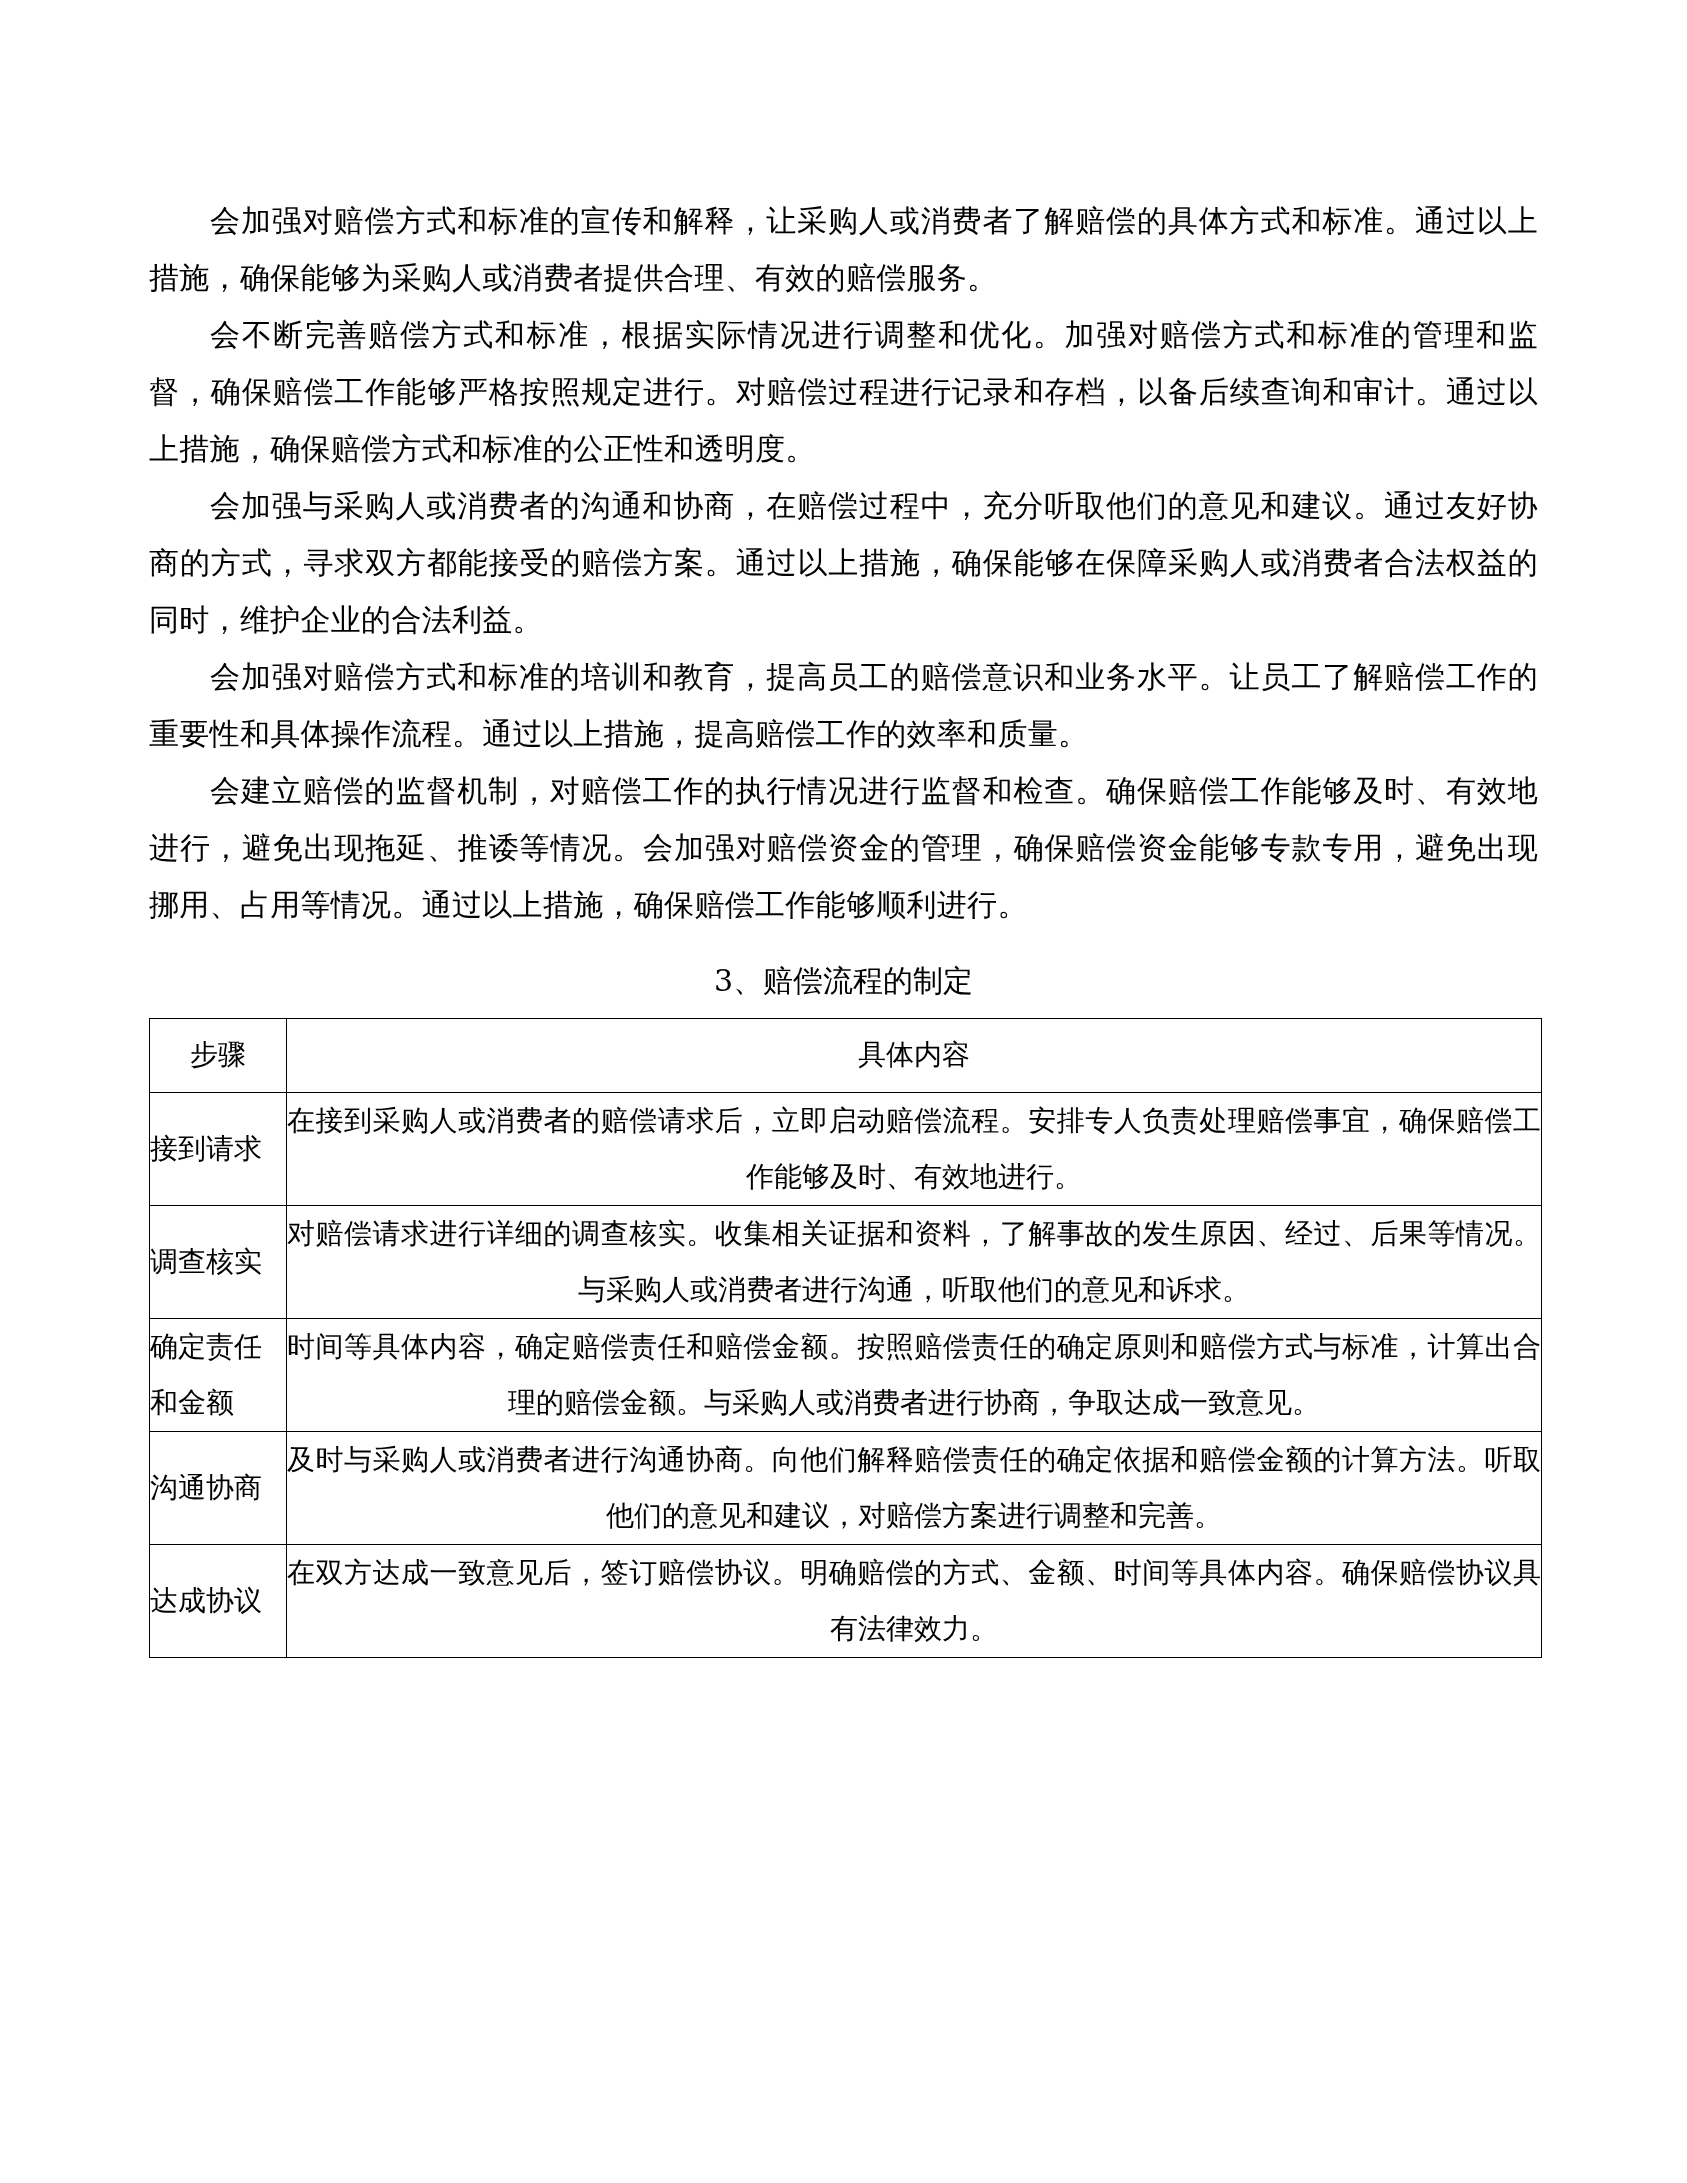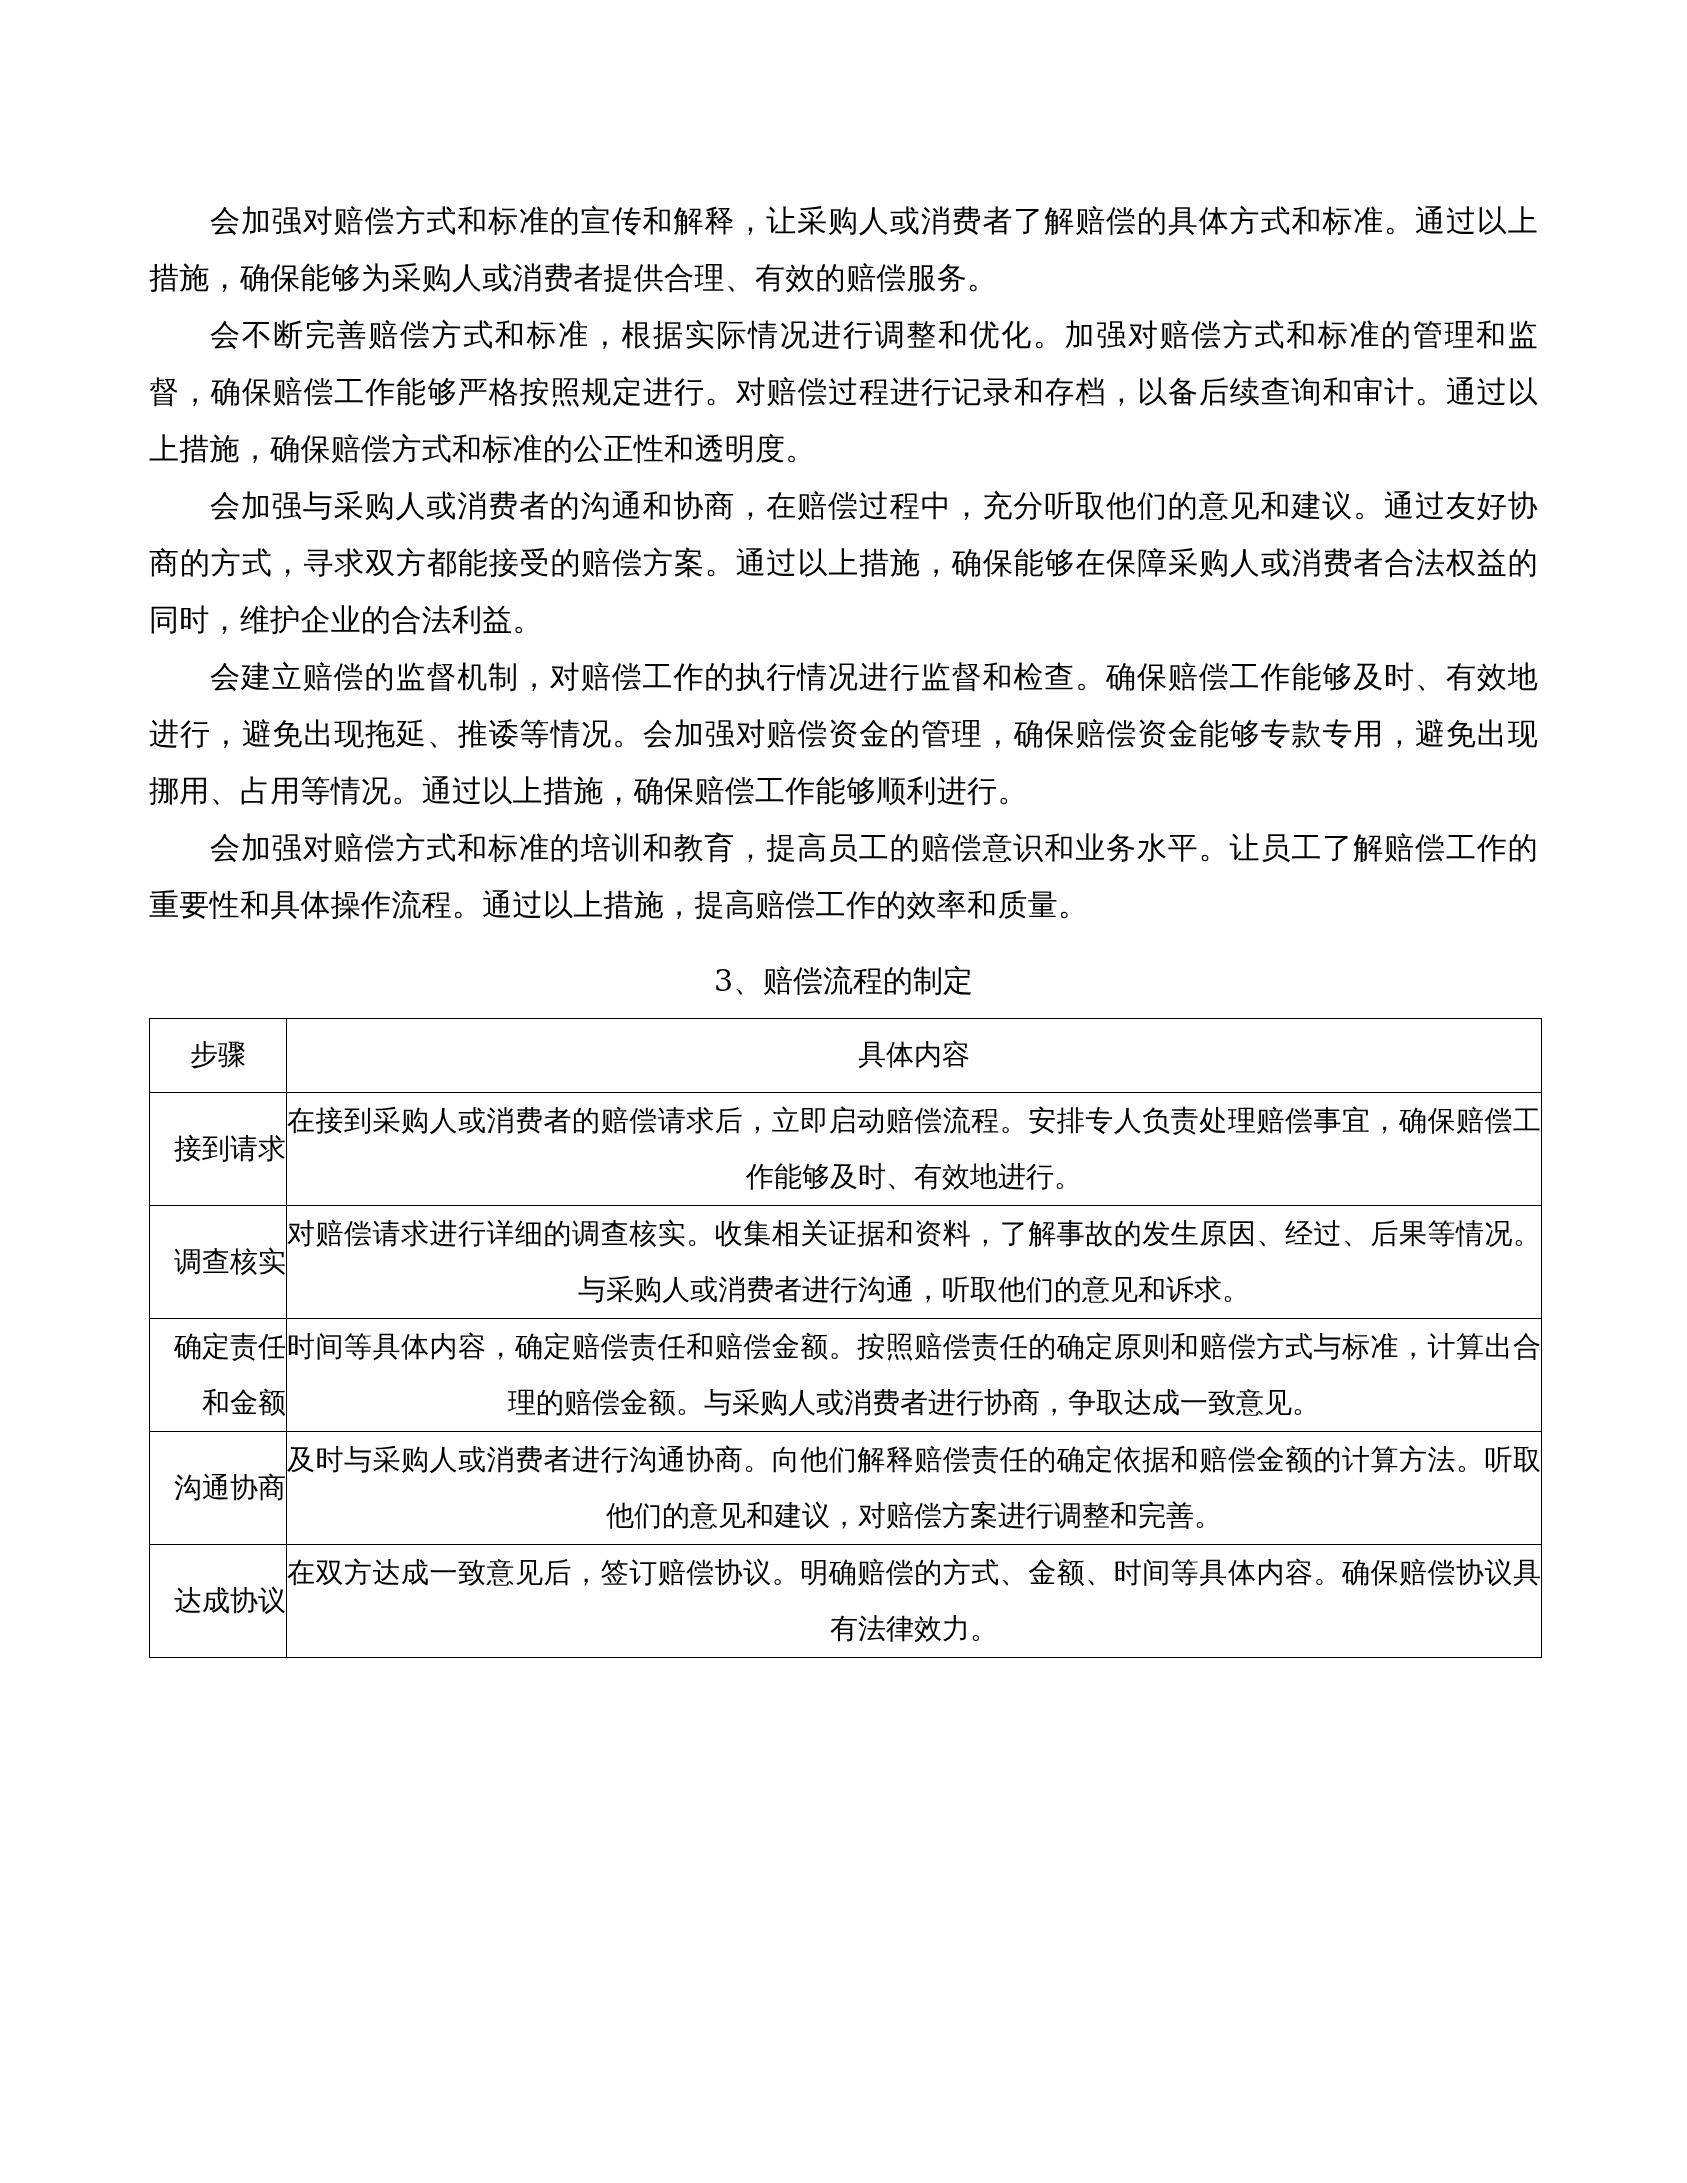--- a/index.html
+++ b/index.html
@@ -56,21 +56,21 @@
   }
   table.flow-table td {
     border: 1.3px solid #000000;
     padding: 0;
     vertical-align: middle;
     font-size: 28px;
     line-height: 56px;
   }
   td.col-step {
     width: 136px;
-    text-align: right;
+    text-align: left;
     padding: 6.6px 2.6px;
   }
   td.col-content {
     width: 1254px;
     text-align: center;
     padding: 12px 18.5px;
   }
   td.col-content .ctext {
     display: block;
     text-align: justify;
@@ -88,22 +88,22 @@
 </style>
 </head>
 <body>
 
 <div class="page">
 
   <div class="body-text">
     <p class="para">会加强对赔偿方式和标准的宣传和解释，让采购人或消费者了解赔偿的具体方式和标准。通过以上措施，确保能够为采购人或消费者提供合理、有效的赔偿服务。</p>
     <p class="para">会不断完善赔偿方式和标准，根据实际情况进行调整和优化。加强对赔偿方式和标准的管理和监督，确保赔偿工作能够严格按照规定进行。对赔偿过程进行记录和存档，以备后续查询和审计。通过以上措施，确保赔偿方式和标准的公正性和透明度。</p>
     <p class="para">会加强与采购人或消费者的沟通和协商，在赔偿过程中，充分听取他们的意见和建议。通过友好协商的方式，寻求双方都能接受的赔偿方案。通过以上措施，确保能够在保障采购人或消费者合法权益的同时，维护企业的合法利益。</p>
+    <p class="para">会加强对赔偿方式和标准的培训和教育，提高员工的赔偿意识和业务水平。让员工了解赔偿工作的重要性和具体操作流程。通过以上措施，提高赔偿工作的效率和质量。</p>
     <p class="para">会建立赔偿的监督机制，对赔偿工作的执行情况进行监督和检查。确保赔偿工作能够及时、有效地进行，避免出现拖延、推诿等情况。会加强对赔偿资金的管理，确保赔偿资金能够专款专用，避免出现挪用、占用等情况。通过以上措施，确保赔偿工作能够顺利进行。</p>
-    <p class="para">会加强对赔偿方式和标准的培训和教育，提高员工的赔偿意识和业务水平。让员工了解赔偿工作的重要性和具体操作流程。通过以上措施，提高赔偿工作的效率和质量。</p>
   </div>
 
   <div class="heading">3、赔偿流程的制定</div>
 
   <table class="flow-table">
     <tbody>
       <tr class="header-row">
         <td class="col-step">步骤</td>
         <td class="col-content">具体内容</td>
       </tr>

